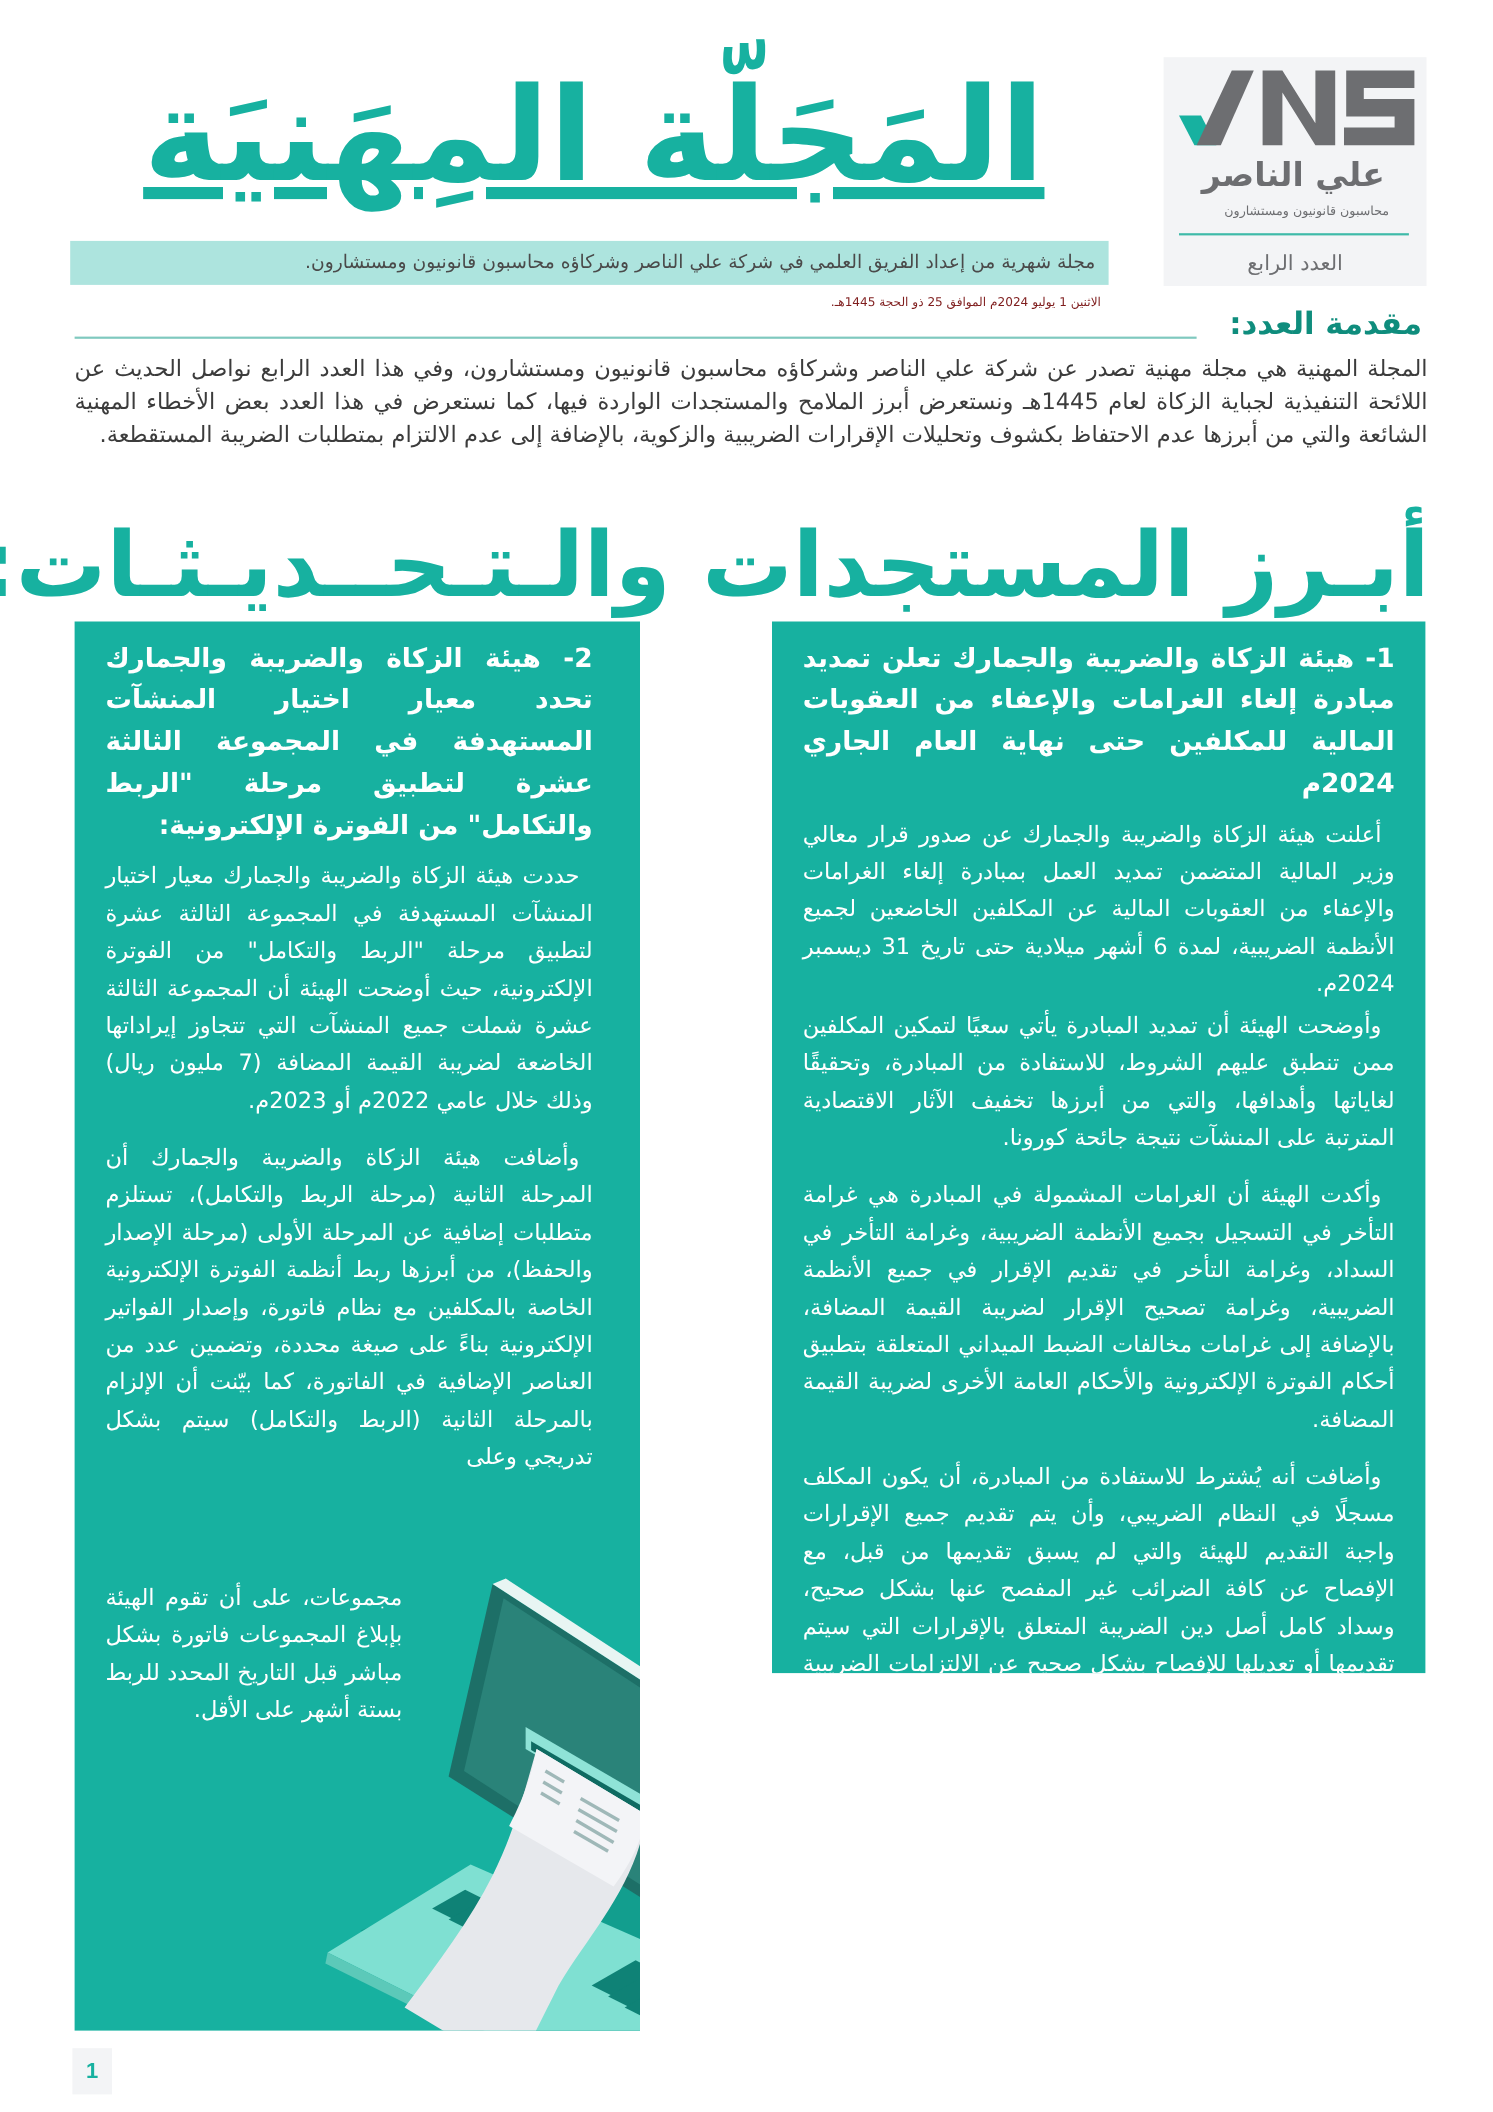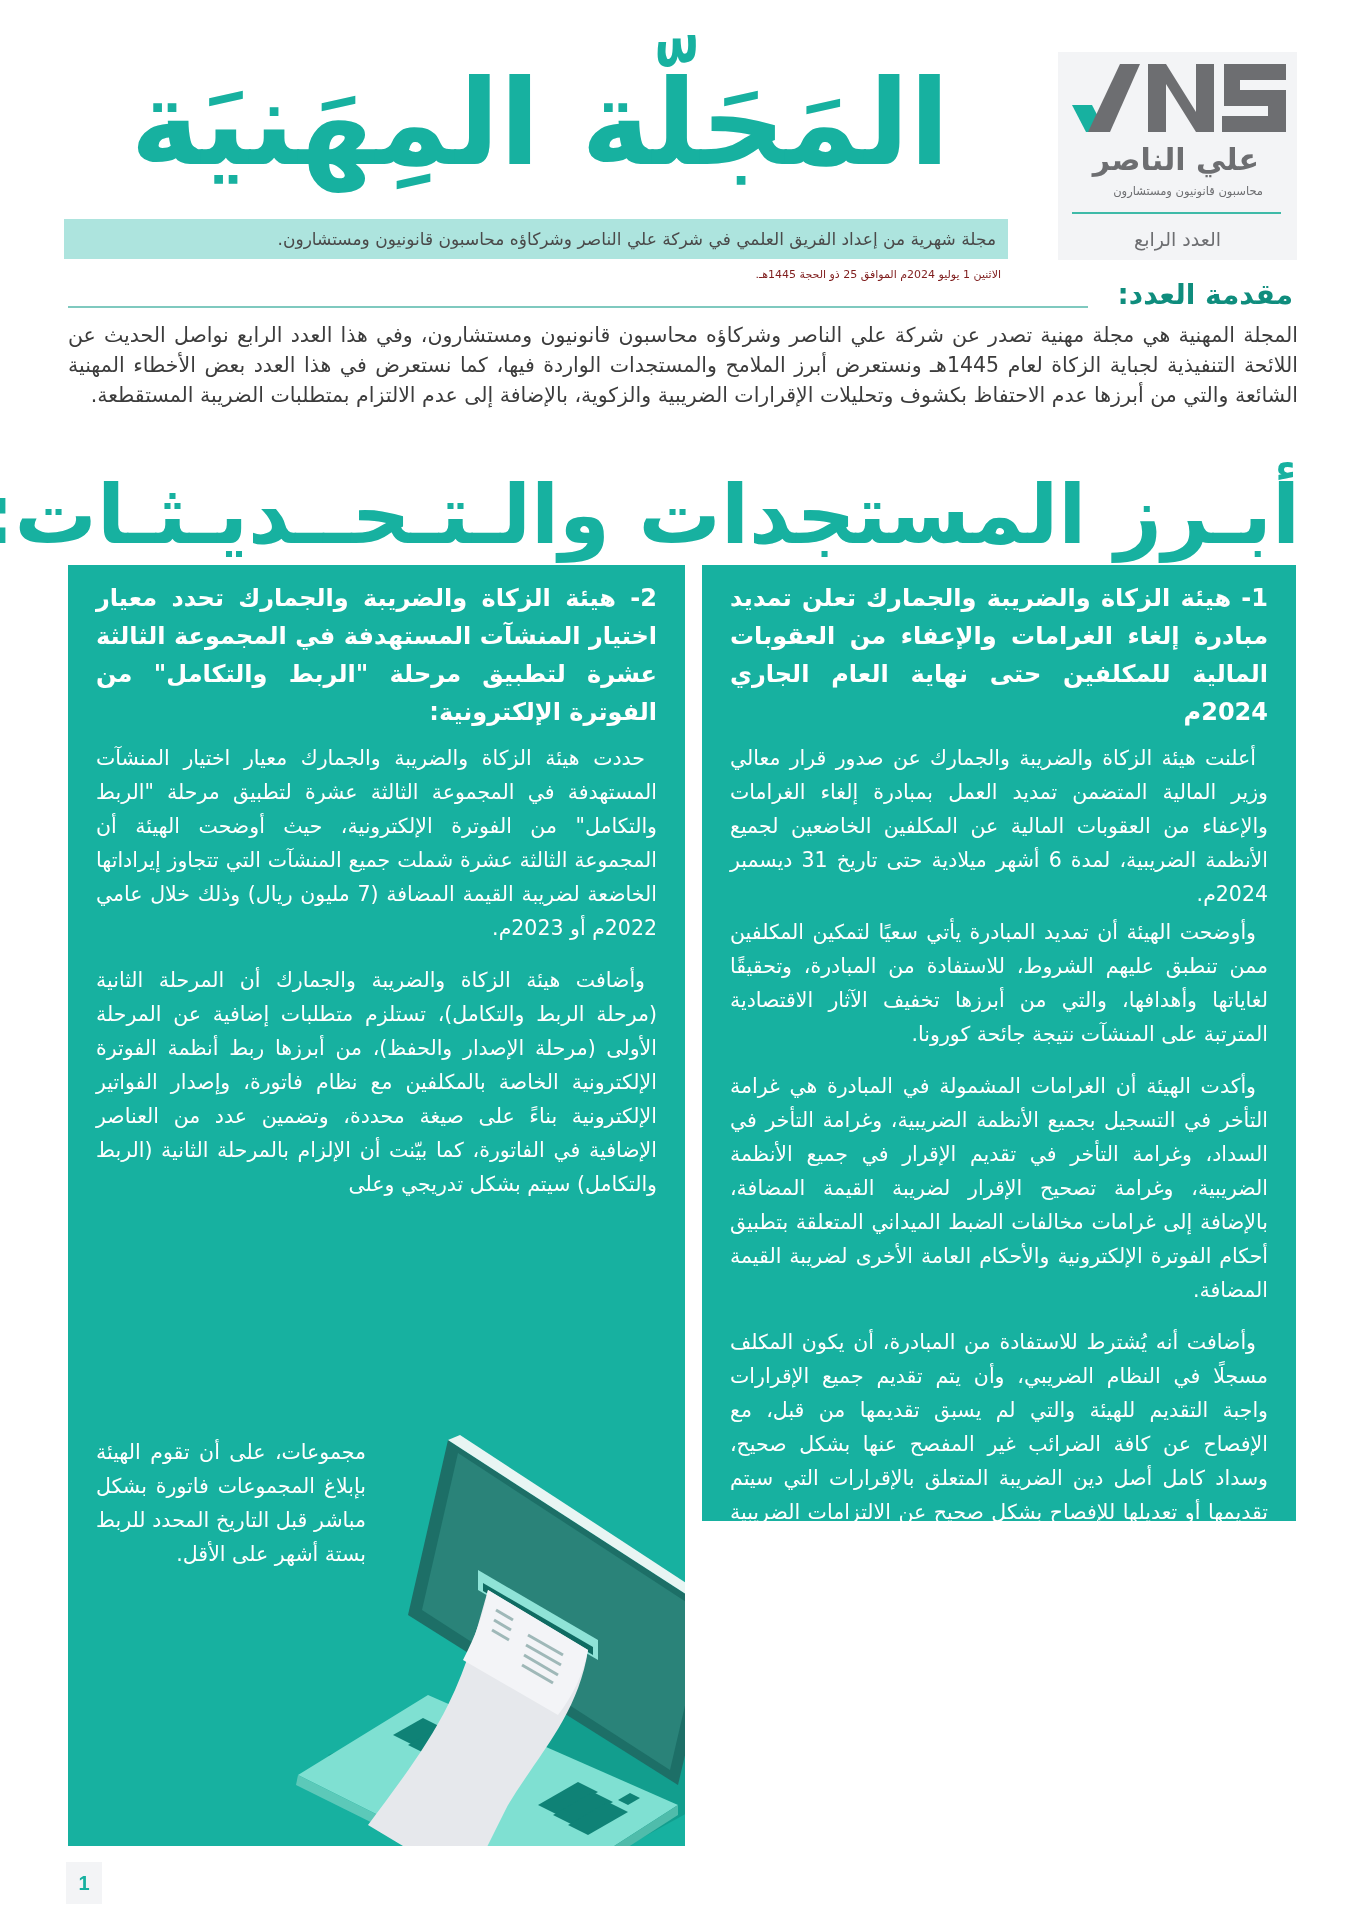--- a/index.html
+++ b/index.html
@@ -25,20 +25,21 @@
     .issue-number {
       position: absolute; left: 0; right: 0; top: 176px; font-size: 19px; color: #6d6e71; text-align: center;
     }
 
     
     .masthead-title {
       position: absolute; left: 60px; top: 48px; width: 960px; height: 150px;
       font-family: "DejaVu Sans", sans-serif; font-weight: bold; font-size: 118px;
       color: #17b1a0; line-height: 150px; text-align: center; letter-spacing: 2px;
       white-space: nowrap;
+      text-decoration: underline;
     }
 
     .subtitle-bar {
       position: absolute; left: 64px; top: 219px; width: 944px; height: 40px;
       background: #ade4de; padding-right: 12px; line-height: 40px;
       font-size: 17px; color: #4a4a4a; white-space: nowrap;
     }
     .issue-date {
       position: absolute; right: 356px; top: 268px; font-size: 11px; color: #7f1d1d; white-space: nowrap;
     }
@@ -61,21 +62,21 @@
       position: absolute; left: 60px; top: 462px; width: 1240px; height: 105px;
       font-size: 82px; font-weight: bold; color: #17b1a0; line-height: 105px;
       text-align: right; white-space: nowrap; letter-spacing: 3px;
     }
 
     
     .col {
       position: absolute; top: 565px; background: #17b1a0; color: #ffffff; overflow: hidden;
     }
     .col-right { left: 702px; width: 594px; height: 956px; padding: 14px 28px 0 28px; }
-    .col-left { left: 68px; width: 617px; height: 1281px; padding: 14px 28px 0 28px; }
+    .col-left { left: 68px; width: 514px; height: 1281px; padding: 14px 43px 0 28px; }
 
     .col h2 {
       font-size: 24px; font-weight: bold; line-height: 38px; text-align: justify; text-align-last: right;
       margin-bottom: 10px;
     }
     .col p {
       font-size: 20.5px; line-height: 34px; text-align: justify; text-align-last: right;
       text-indent: 12px;
     }
     .col-right p { margin-bottom: 4px; }

